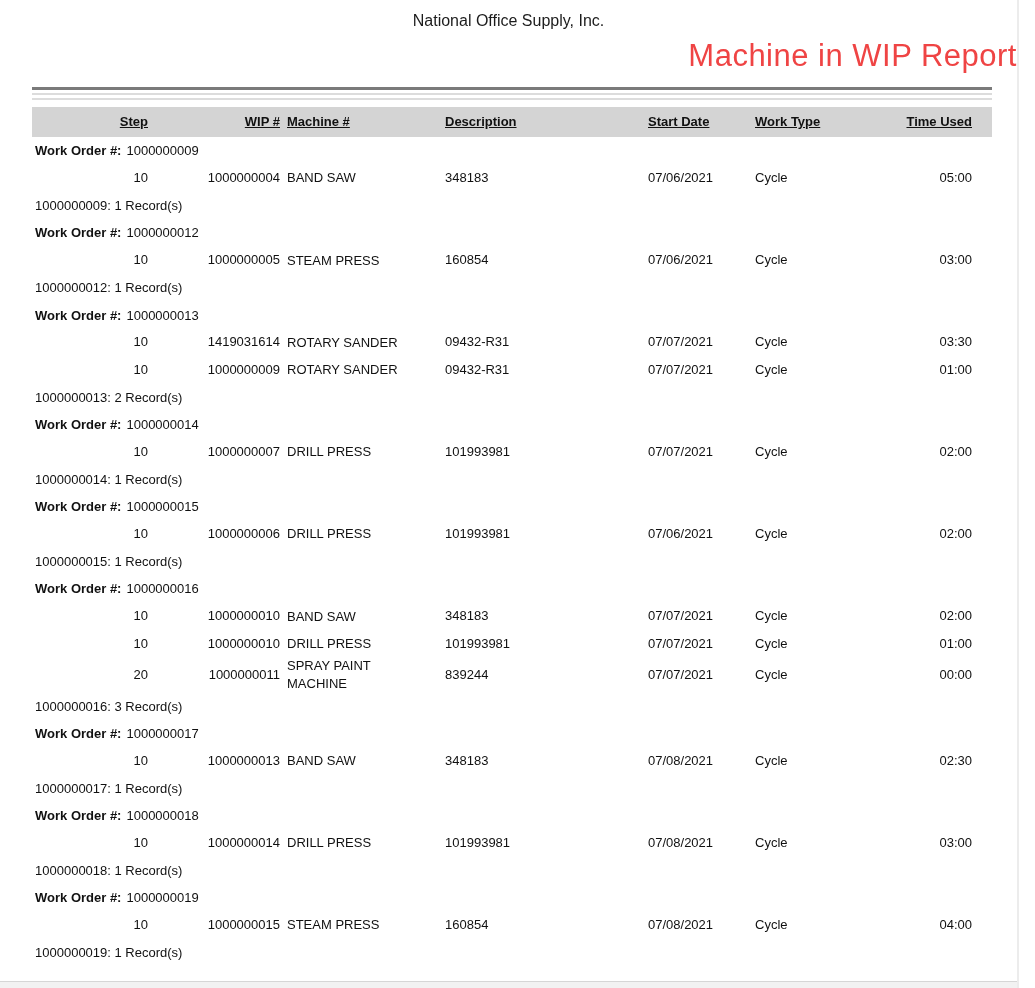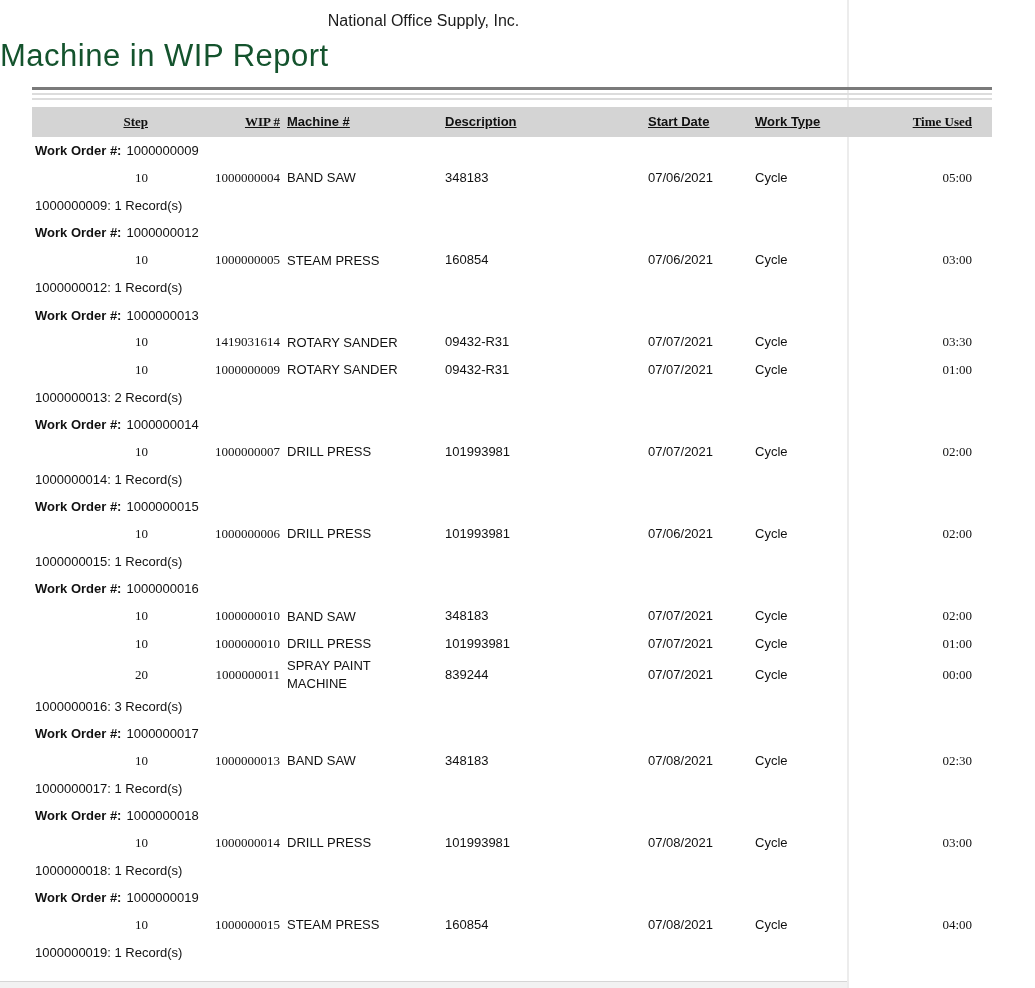--- a/index.html
+++ b/index.html
@@ -8,39 +8,39 @@
     background: #ffffff;
     width: 1035px;
     height: 988px;
     overflow: hidden;
     font-family: "Liberation Sans", sans-serif;
     color: #111111;
     -webkit-font-smoothing: antialiased;
   }
   .page {
     position: relative;
-    width: 849px;
+    width: 1019px;
     height: 988px;
     box-sizing: border-box;
     border-right: 2px solid #ececec;
     background: #ffffff;
   }
   .company {
     padding-top: 11px;
     text-align: center;
     font-size: 16px;
     line-height: 19px;
     color: #1c1c1c;
   }
   .title {
     margin-top: 8px;
-    text-align: left;
+    text-align: right;
     font-size: 31px;
     line-height: 36px;
-    color: #14532d;
+    color: #ef4444;
     letter-spacing: 0.5px;
   }
   .content {
     margin-left: 32px;
     width: 960px;
   }
   .rules { margin-top: 13px; }
   .rule-dark  { height: 3px; background: #7a7a7a; }
   .rule-light { height: 2px; background: #dcdcdc; }
   .rule-gap   { height: 3px; background: transparent; }
@@ -51,21 +51,21 @@
   }
   .thead {
     margin-top: 7px;
     height: 30px;
     background: #d4d4d4;
     align-items: center;
     font-size: 13px;
     font-weight: bold;
   }
   .hd { text-decoration: underline; }
-  .a-r { text-align: right; font-family: Liberation Serif, serif; }
+  .a-r { text-align: right; }
   .c-step    { padding-right: 2px; }
   .c-wip     { padding-right: 2px; }
   .c-machine { padding-left: 5px; }
   .c-time    { padding-right: 20px; }
 
   .tbody { font-size: 13px; }
   .line {
     min-height: 27.4px;
     display: flex;
     align-items: center;

